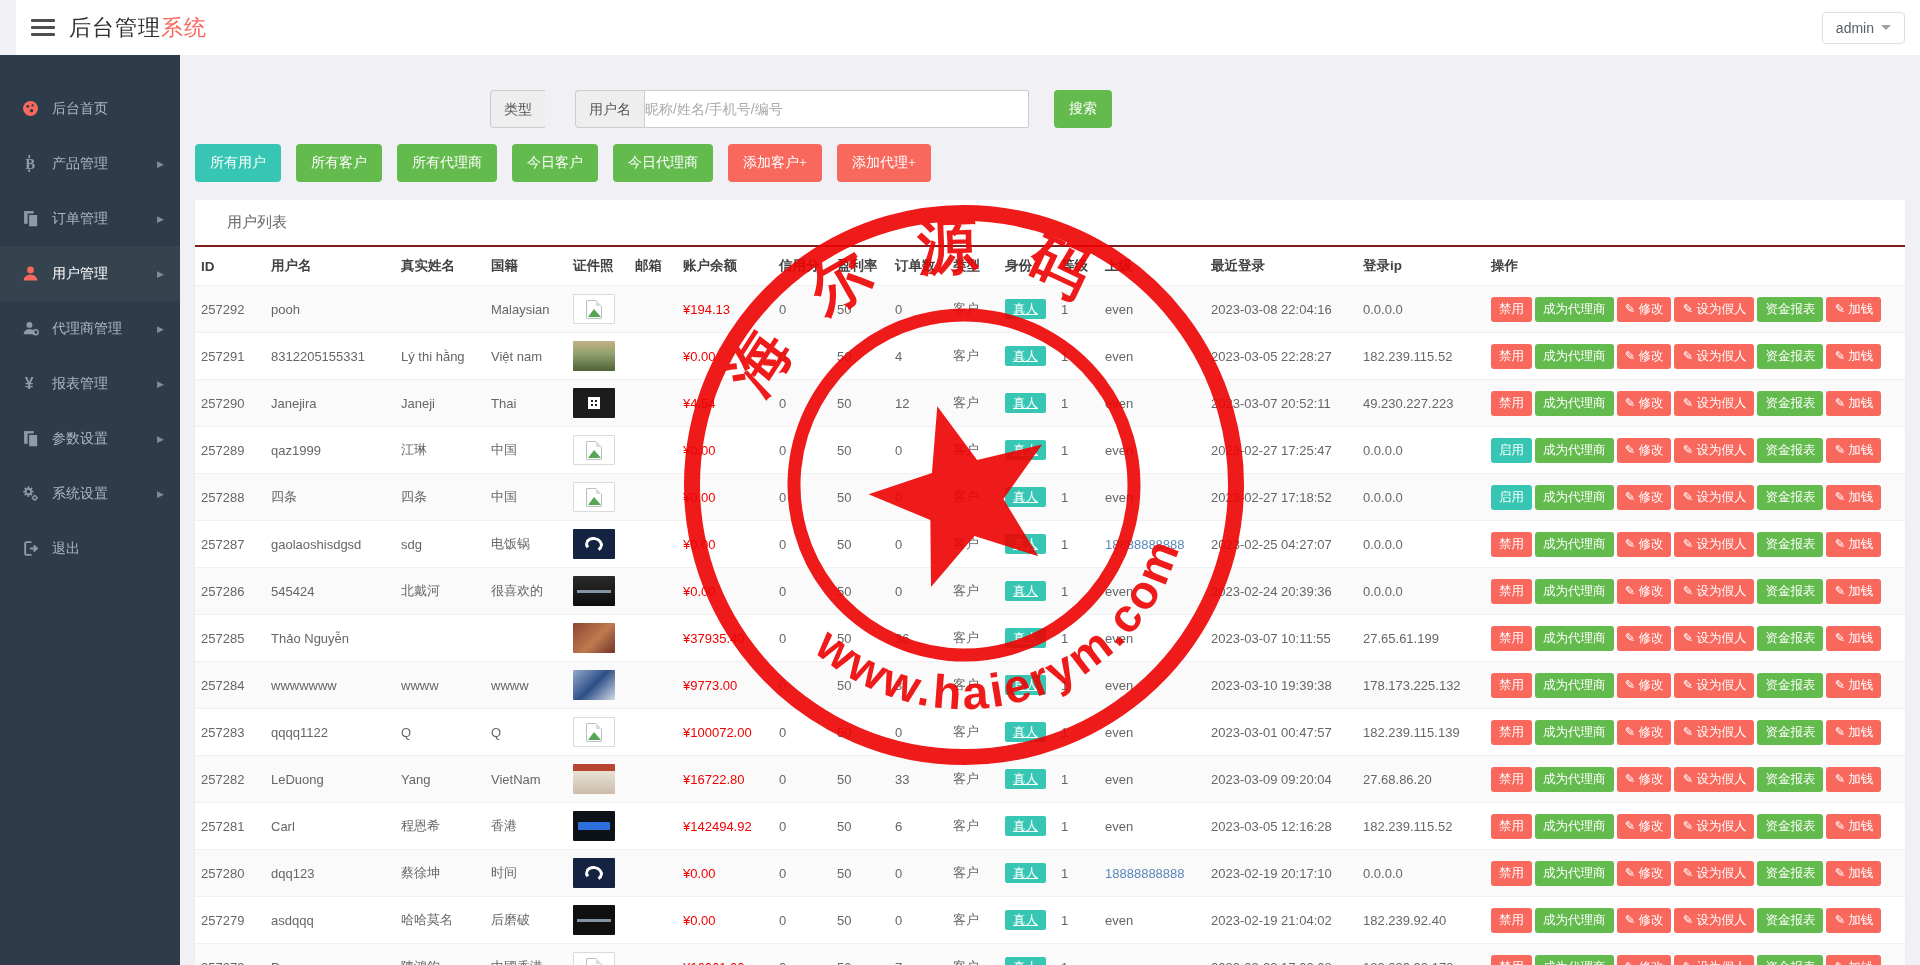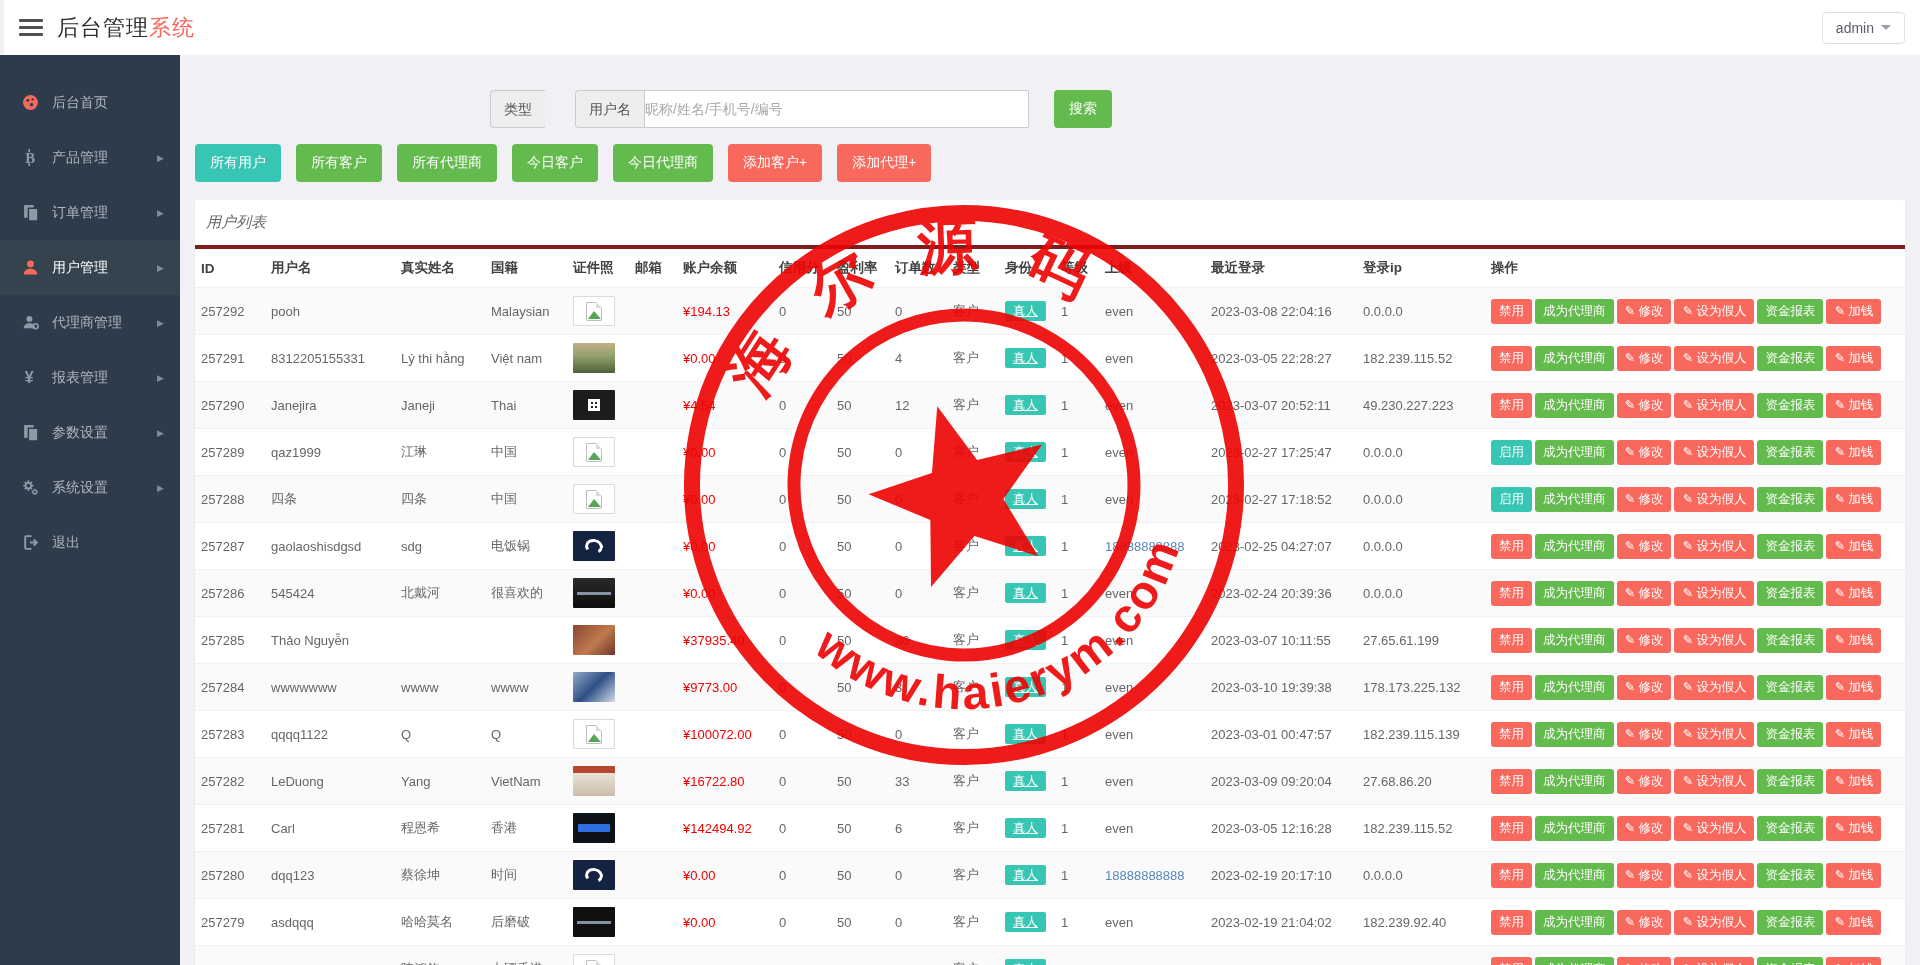--- a/index.html
+++ b/index.html
@@ -8,31 +8,31 @@
     --balance:#f20000; --stamp:#ee0202; --link:#5a87b9;
   }
   *{box-sizing:border-box;}
   html,body{margin:0;padding:0;}
   body{
     width:1920px;height:965px;overflow:hidden;position:relative;
     font-family:"Liberation Sans","DejaVu Sans",sans-serif;
     background:#f1f1f5;color:#555;
   }
   
-  .topbar{position:fixed;top:0;left:4px;right:0;height:55px;background:#fff;z-index:20;
+  .topbar{position:fixed;top:0;left:16px;right:0;height:55px;background:#fff;z-index:20;
     display:flex;align-items:center;padding:0 15px;}
   .hamburger{width:24px;display:flex;flex-direction:column;gap:4px;cursor:pointer;margin-right:14px;}
   .hamburger i{display:block;height:3px;background:#4f4f4f;border-radius:1px;}
   .brand{font-size:22px;color:#2f2f2f;letter-spacing:1px;}
   .brand .accent{color:var(--red);}
   .admin-box{margin-left:auto;border:1px solid #dcdfe6;border-radius:4px;padding:7px 13px;
     font-size:14px;color:#5a5e66;display:flex;align-items:center;gap:7px;cursor:pointer;background:#fff;}
   .caret{width:0;height:0;border-left:5px solid transparent;border-right:5px solid transparent;border-top:5px solid #9aa0a6;}
   
-  .sidebar{position:fixed;top:55px;left:0;bottom:0;width:180px;background:var(--side);z-index:15;padding-top:20px;}
+  .sidebar{position:fixed;top:55px;left:0;bottom:0;width:180px;background:var(--side);z-index:15;padding-top:26px;}
   .side-item{position:relative;height:55px;display:flex;align-items:center;gap:13px;
     padding-left:22px;color:#aeb6bf;font-size:14px;cursor:pointer;}
   .side-item .icn{width:17px;height:17px;display:inline-flex;align-items:center;justify-content:center;flex:none;}
   .side-item .arrow{position:absolute;right:16px;color:#828c98;font-size:9px;}
   .side-group.open{background:var(--side-active);}
   .side-group.open > .side-item{color:#fff;}
   .side-sub{padding-bottom:10px;}
   .side-sub .sub-item{height:35px;display:flex;align-items:center;padding-left:57px;
     font-size:13.5px;color:#8d97a3;cursor:pointer;}
   .side-sub .sub-item.active{color:#fc5a4a;}
@@ -44,29 +44,29 @@
     padding:0 13px;line-height:36px;font-size:14px;color:#555;white-space:nowrap;}
   .selectbox{position:relative;width:200px;border:1px solid #ccc;background:#fff;border-radius:0 2px 2px 0;
     font-size:14px;color:#333;line-height:36px;padding:0 28px 0 12px;cursor:pointer;}
   .selectbox .chev{position:absolute;right:12px;top:12px;width:8px;height:8px;
     border-right:2px solid #444;border-bottom:2px solid #444;transform:rotate(45deg);}
   .textinput{width:385px;border:1px solid #ccc;border-radius:0 2px 2px 0;padding:0 0;
     font-size:14px;color:#333;outline:none;font-family:inherit;}
   .textinput::placeholder{color:#aaa;}
   .gap30{width:30px;}
   .btn{display:inline-flex;align-items:center;justify-content:center;height:38px;padding:0 15px;
-    border:none;border-radius:4px;color:#fff;font-size:14px;cursor:pointer;font-family:Liberation Sans, sans-serif;white-space:nowrap;}
+    border:none;border-radius:4px;color:#fff;font-size:14px;cursor:pointer;font-family:Liberation Serif, serif;white-space:nowrap;}
   .btn.green{background:var(--green);}
   .btn.teal{background:var(--teal);}
   .btn.red{background:var(--red);}
   .search-btn{margin-left:25px;}
   .toolbar{margin:16px 15px 0;display:flex;gap:15px;}
   
   .panel{margin:18px 15px 0;background:#fff;border-radius:2px;box-shadow:0 1px 2px rgba(0,0,0,.06);}
-  .panel-title{padding:13px 11px;font-size:15px;color:#666;border-bottom:4px solid #7f1d1d;font-style:italic;}
+  .panel-title{padding:13px 32px;font-size:15px;color:#666;border-bottom:2px solid #7f1d1d;}
   table.users{width:100%;border-collapse:collapse;font-size:13px;color:#666;table-layout:fixed;}
   table.users th{font-size:13.5px;text-align:left;color:#424242;font-weight:bold;padding:10px 6px;
     border-bottom:1px solid #f0f0f0;white-space:nowrap;overflow:hidden;}
   table.users td{padding:8px 6px;border-bottom:1px solid #f0f0f0;vertical-align:middle;
     white-space:nowrap;overflow:hidden;height:46px;}
   table.users tbody tr:nth-child(odd){background:#fafafa;}
   .balance{color:var(--balance);}
   .badge-real{display:inline-block;background:var(--teal);color:#fff;font-size:12.5px;
     padding:4px 8px;border-radius:2px;line-height:1;text-decoration:underline;}
   .parent-link{color:var(--link);cursor:pointer;}

